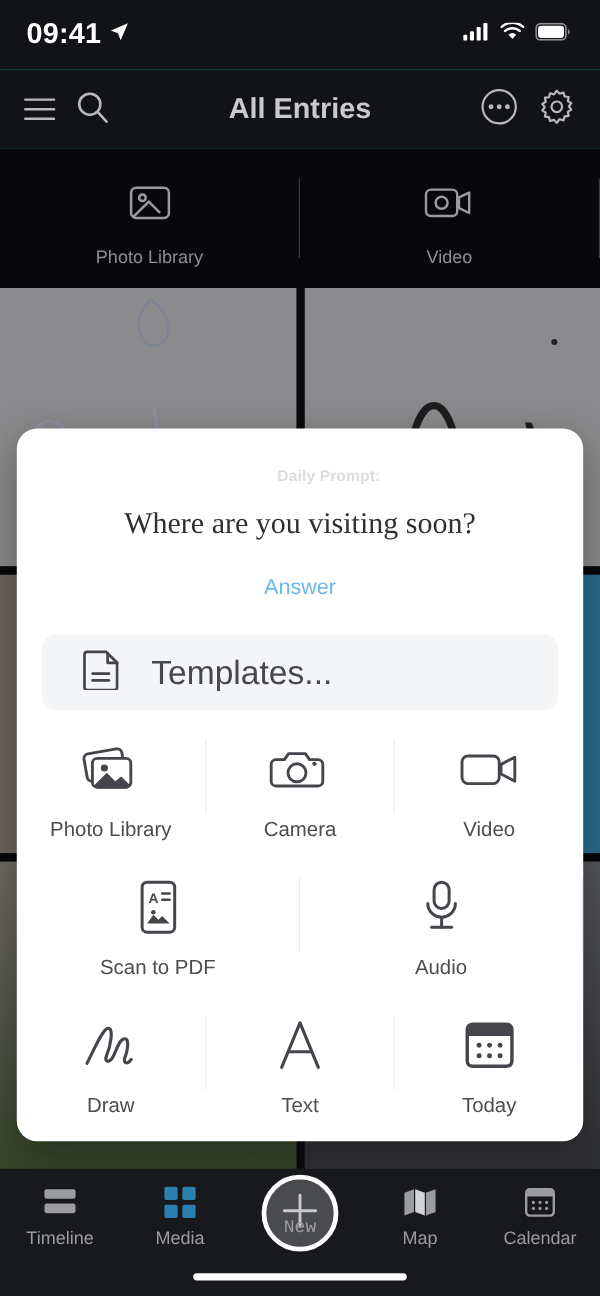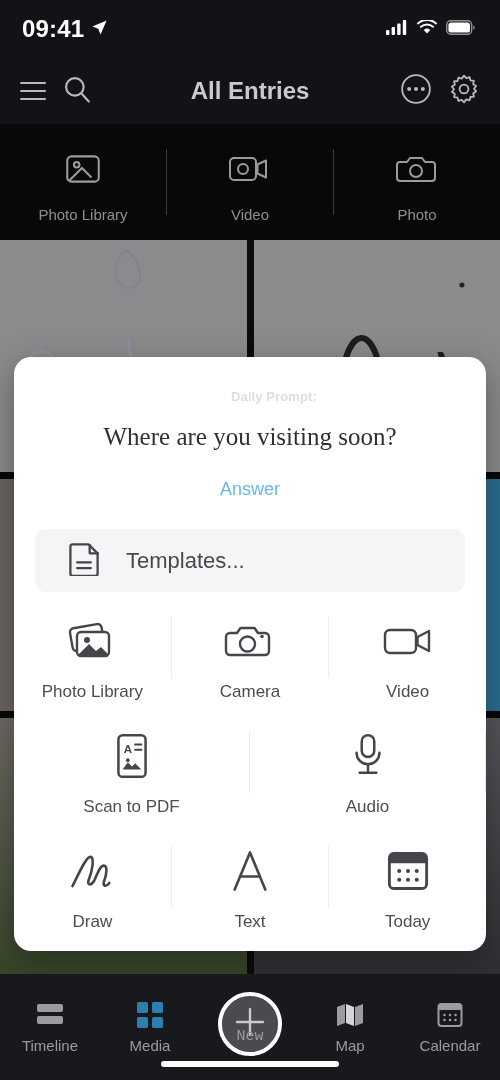--- a/index.html
+++ b/index.html
@@ -176,21 +176,21 @@
     height: 63px;
     background: #f4f5f7;
     border-radius: 11px;
     display: flex;
     align-items: center;
     padding-left: 34px;
     gap: 27px;
   }
   .templates-label {
     color: #47484c;
-    font-size: 22px;
+    font-size: 28px;
   }
 
   .grid-rows { margin-top: 22px; }
   .grid-row {
     display: flex;
     align-items: flex-start;
     height: 115px;
   }
   .grid-cell {
     flex: 1;
@@ -213,21 +213,21 @@
   .ico { display: flex; align-items: center; justify-content: center; height: 54px; }
 
   
   .tabbar {
     position: absolute;
     left: 0; right: 0; bottom: 0;
     height: 106px;
     background: #18191c;
     display: flex;
     align-items: flex-start;
-    padding-top: 26px;
+    padding-top: 13px;
   }
   .tab {
     flex: 1;
     display: flex;
     flex-direction: column;
     align-items: center;
     gap: 7px;
     position: relative;
   }
   .tab-label {
@@ -364,29 +364,20 @@
       <span class="ico">
         <svg width="46" height="42" viewBox="0 0 46 36">
           <rect x="3" y="7" width="26" height="22" rx="4" fill="none" stroke="#9a9b9e" stroke-width="2"></rect>
           <circle cx="16" cy="18" r="5" fill="none" stroke="#9a9b9e" stroke-width="2"></circle>
           <path d="M30.5 13.5 39 9.5v17l-8.5-4z" fill="none" stroke="#9a9b9e" stroke-width="2" stroke-linejoin="round"></path>
         </svg>
       </span>
       <span class="quick-label">Video</span>
     </div>
     <div class="quick-div"></div>
-    <div class="quick-item">
-      <span class="ico">
-        <svg width="44" height="42" viewBox="0 0 44 36">
-          <path d="M5 11h7l3-4h12l3 4h7a3 3 0 0 1 3 3v13a3 3 0 0 1-3 3H5a3 3 0 0 1-3-3V14a3 3 0 0 1 3-3z" fill="none" stroke="#9a9b9e" stroke-width="2" stroke-linejoin="round"></path>
-          <circle cx="21" cy="20" r="6" fill="none" stroke="#9a9b9e" stroke-width="2"></circle>
-        </svg>
-      </span>
-      <span class="quick-label">Photo</span>
-    </div>
   </div>
 
   <div class="backdrop">
     <div class="bd-row" style="top:0;height:232px;">
       <div class="bd-cell" style="background:#8b8b8d;">
         <svg class="sketch" viewBox="0 0 250 232" preserveAspectRatio="none">
           <path d="M128 10c-10 6-14 22-8 32 7 11 20 6 22-4 2-11-6-22-14-28" fill="none" stroke="#7d8494" stroke-width="2"></path>
           <path d="M20 130c14-22 26-26 40-6 8 12 14 30 16 48" fill="none" stroke="#8d93a2" stroke-width="2"></path>
           <path d="M130 100c2 22 8 40 16 52" fill="none" stroke="#8d93a2" stroke-width="2"></path>
           <path d="M146 152c-6-14-12-30-16-52" fill="none" stroke="#8d93a2" stroke-width="2"></path>

